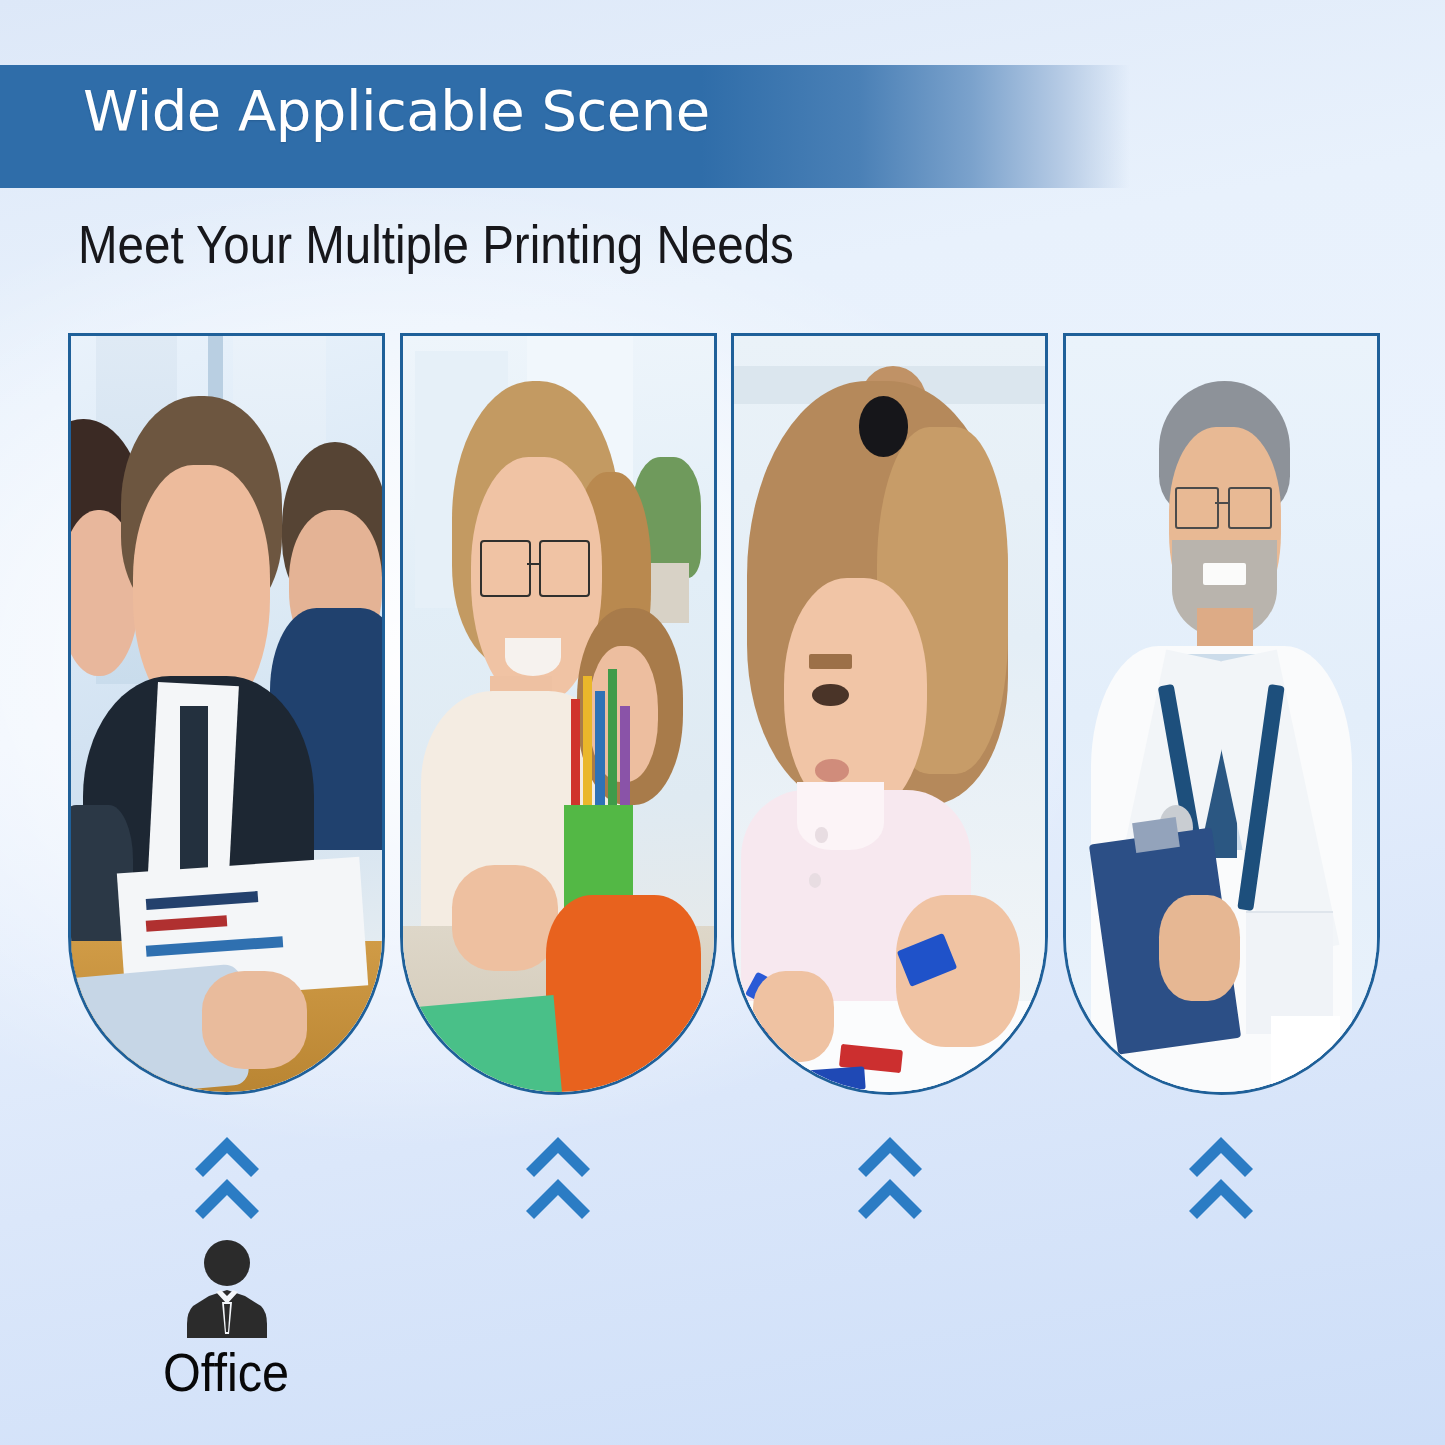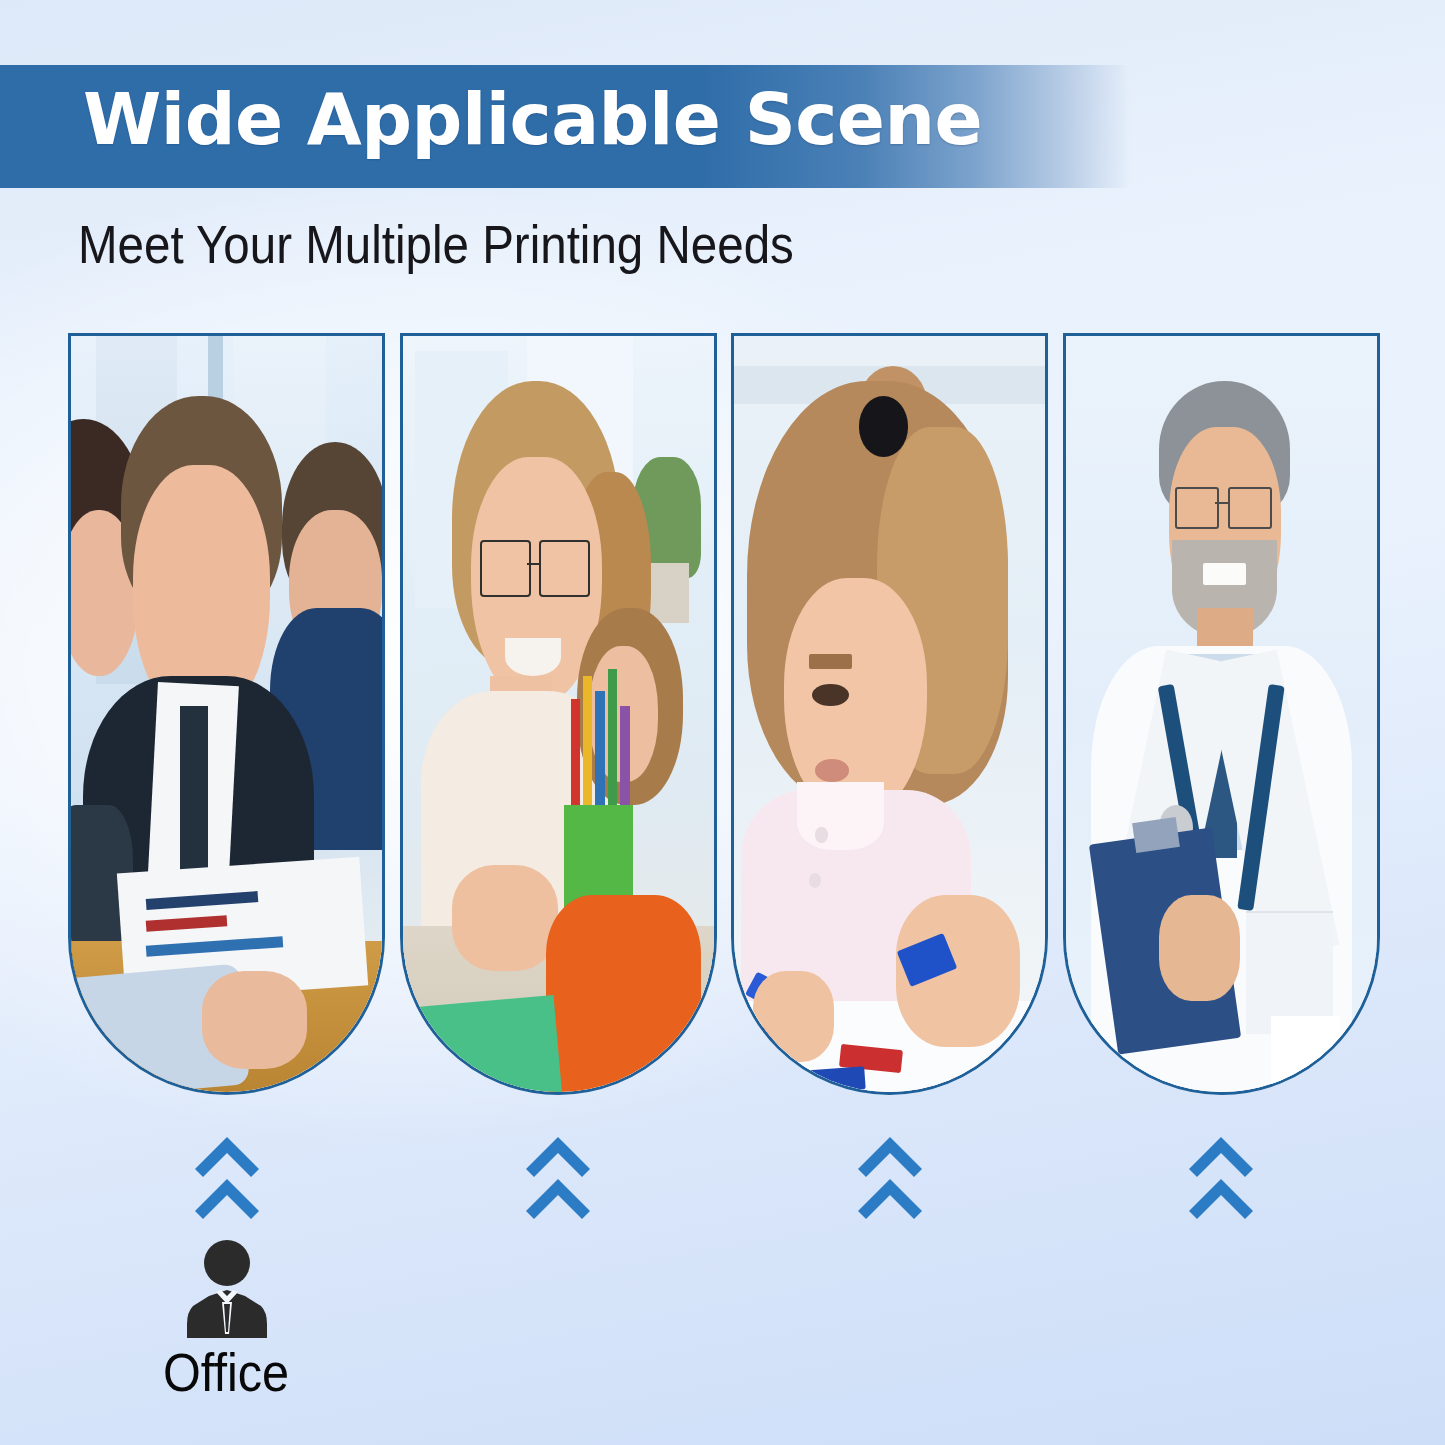--- a/index.html
+++ b/index.html
@@ -34,22 +34,22 @@
     height: 123px;
     background: linear-gradient(to right,
         #2f6da9 0%, #2f6da9 62%, #4a80b6 76%,
         #7ba2cc 86%, #b6cbe5 94%, rgba(222,233,248,0) 100%);
   }
   .banner-title {
     position: absolute;
     left: 83px;
     top: 78px;
     font-family: "DejaVu Sans", sans-serif;
-    font-weight: bold;
-    font-size: 71px;
+    font-weight: normal;
+    font-size: 56px;
     letter-spacing: -0.5px;
     color: #ffffff;
     white-space: nowrap;
     text-shadow: 0 1px 2px rgba(20,55,95,0.30);
   }
 
   
   .subtitle {
     position: absolute;
     left: 78px;

